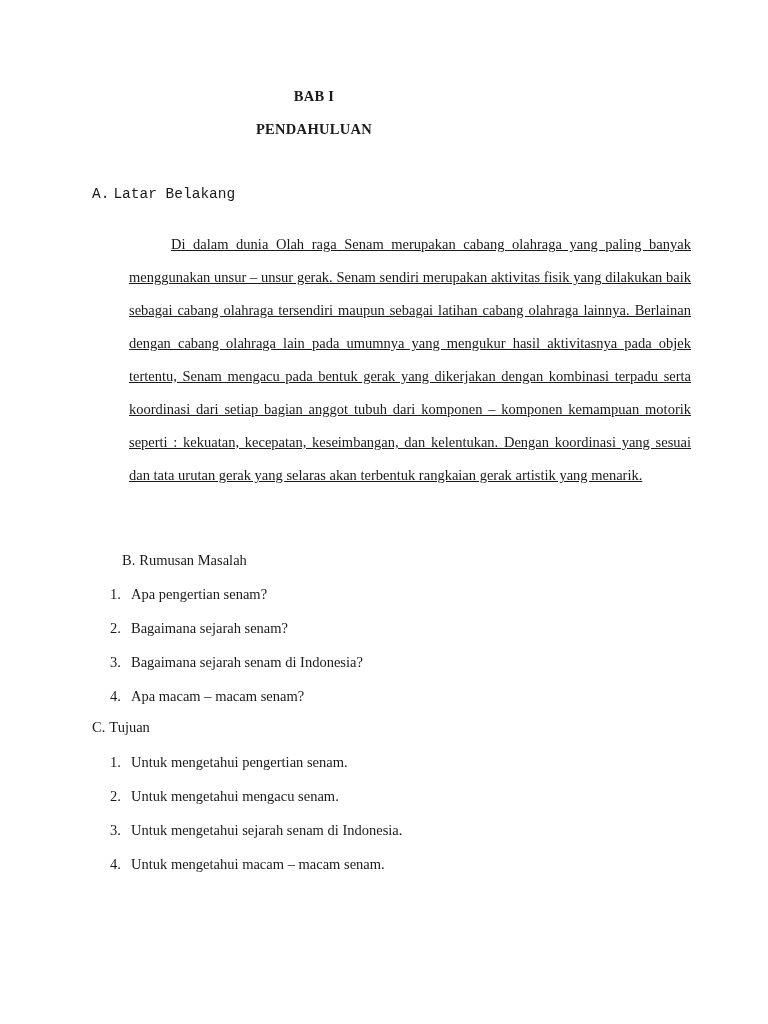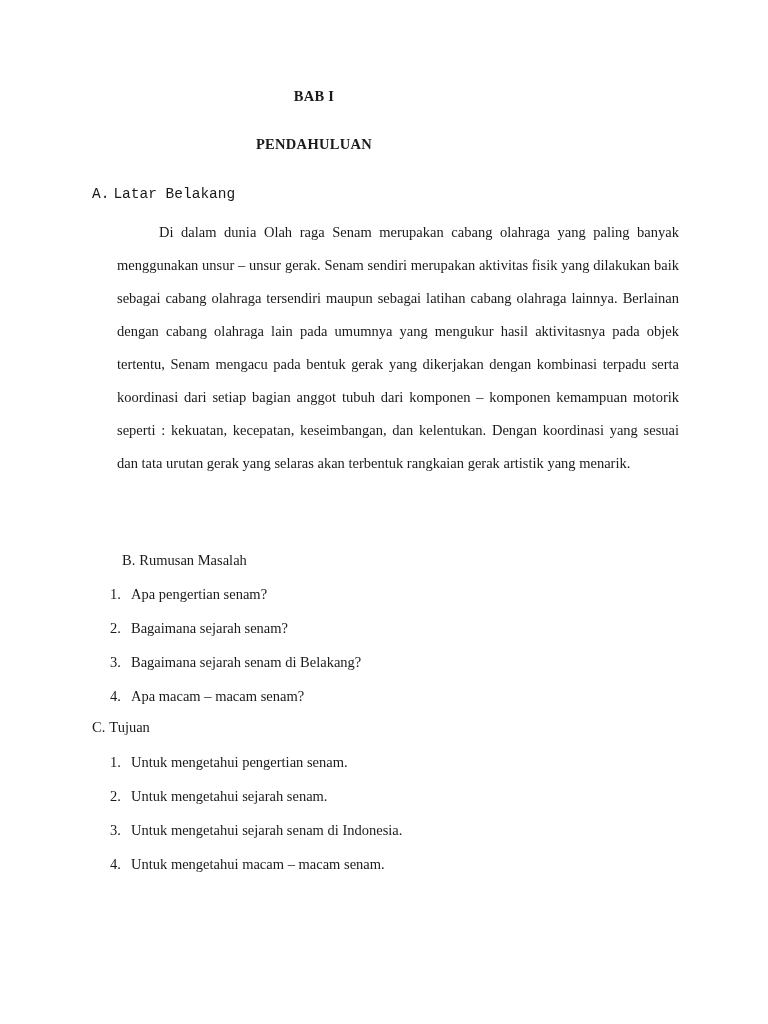--- a/index.html
+++ b/index.html
@@ -27,42 +27,43 @@
   .chapter-heading {
     position: absolute;
     left: 0;
     width: 628px;
     text-align: center;
     font-weight: bold;
     font-size: 14.5px;
     letter-spacing: 0.3px;
   }
   #bab-label   { top: 88px; }
-  #pendahuluan { top: 136px; }
+  #pendahuluan { top: 121px; }
 
   
   .section-heading {
     position: absolute;
     left: 92px;
     font-size: 14.5px;
     white-space: nowrap;
   }
   .section-heading .sec-letter { margin-right: 4px; }
 
   
   .body-paragraph {
     position: absolute;
     left: 113px;
     width: 562px;
     font-size: 14.5px;
     line-height: 33px;
     text-align: justify;
     text-justify: inter-word;
     text-indent: 42px;
-    margin: 4px;
+    margin: 16px;
+    text-decoration: underline;
   }
 
   
   .numbered-list {
     position: absolute;
     left: 110px;
     width: 560px;
     margin: 0;
     padding: 0;
     list-style: none;
@@ -115,40 +116,40 @@
     <li>
       <span class="item-number">1.</span>
       <span>Apa pengertian senam?</span>
     </li>
     <li>
       <span class="item-number">2.</span>
       <span>Bagaimana sejarah senam?</span>
     </li>
     <li>
       <span class="item-number">3.</span>
-      <span>Bagaimana sejarah senam di Belakang?</span>
+      <span>Bagaimana sejarah senam di Indonesia?</span>
     </li>
     <li>
       <span class="item-number">4.</span>
       <span>Apa macam – macam senam?</span>
     </li>
   </ul>
 
   <div class="section-heading" style="top:719px;">
     <span class="sec-letter">C.</span><span>Tujuan</span>
   </div>
 
   <ul class="numbered-list" style="top:753px;">
     <li>
       <span class="item-number">1.</span>
       <span>Untuk mengetahui pengertian senam.</span>
     </li>
     <li>
       <span class="item-number">2.</span>
-      <span>Untuk mengetahui sejarah senam.</span>
+      <span>Untuk mengetahui mengacu senam.</span>
     </li>
     <li>
       <span class="item-number">3.</span>
       <span>Untuk mengetahui sejarah senam di Indonesia.</span>
     </li>
     <li>
       <span class="item-number">4.</span>
       <span>Untuk mengetahui macam – macam senam.</span>
     </li>
   </ul>

